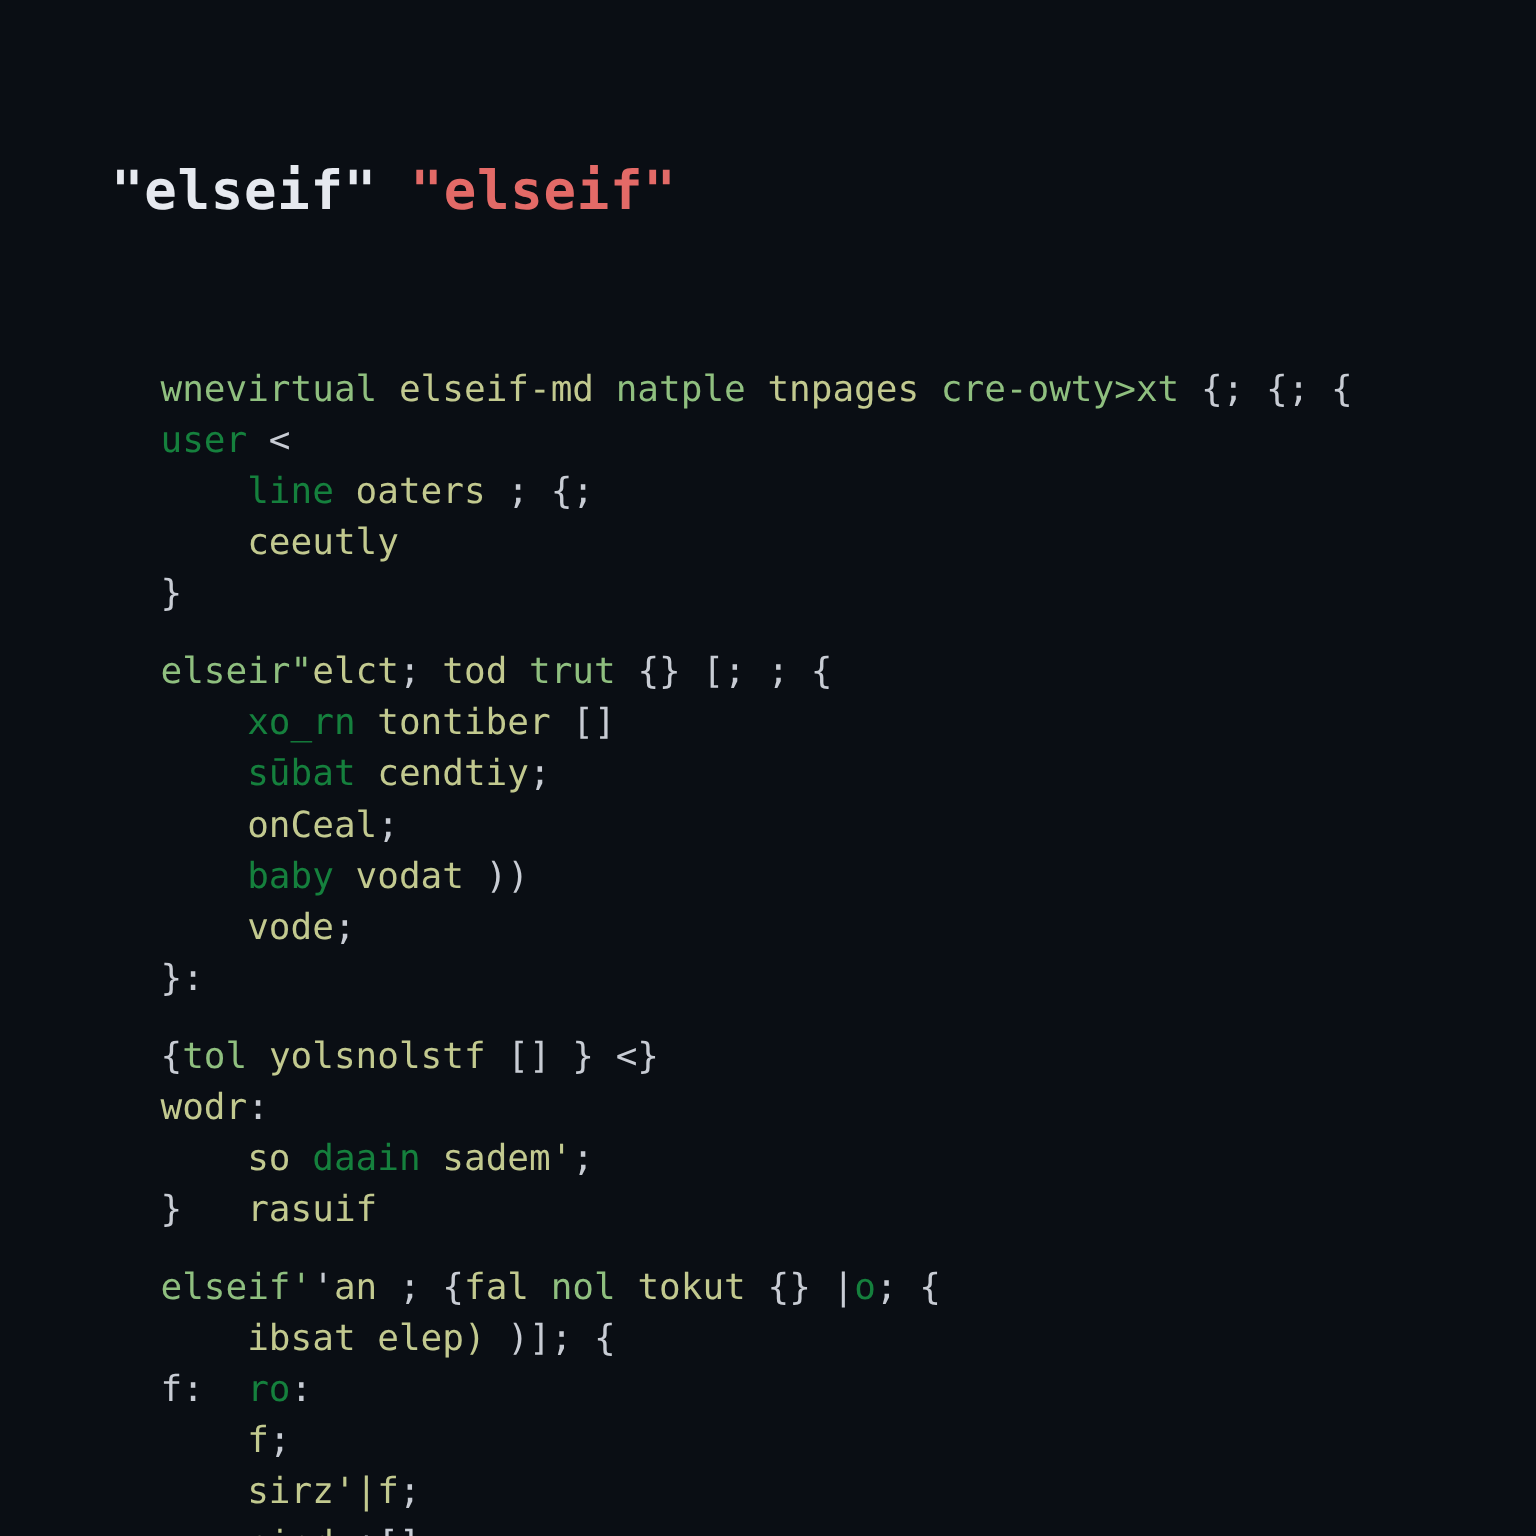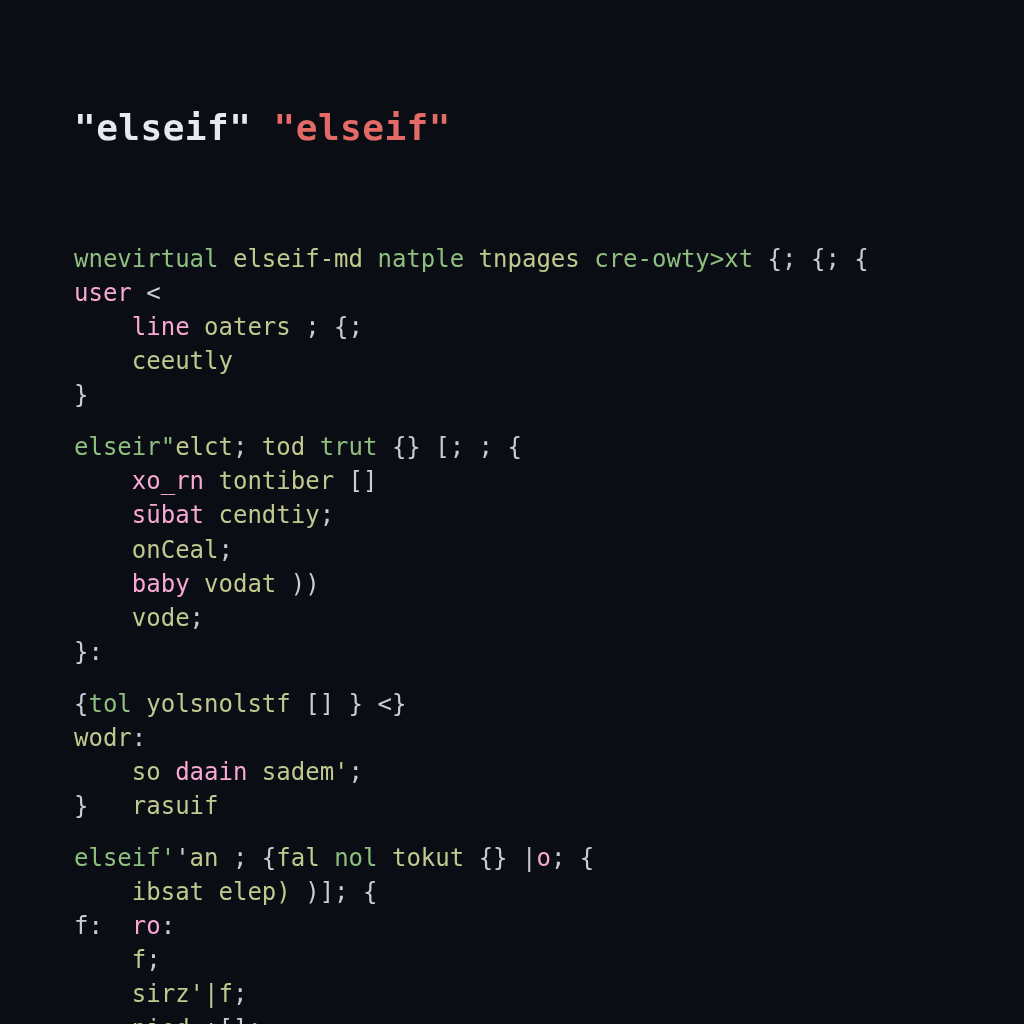--- a/index.html
+++ b/index.html
@@ -22,23 +22,23 @@
     font-size: 36px;
     font-weight: 700;
     letter-spacing: 0.5px;
     margin-bottom: 26px;
     line-height: 1.1;
   }
   .t-white { color: #e6e9ef; }
   .t-red   { color: #e36a67; }
   .t-green { color: #8fbf7f; }
   .t-olive { color: #c2c98f; }
-  .t-blue  { color: #f9a8d4; }
+  .t-blue  { color: #15803d; }
   .t-punct { color: #c8ccd4; }
-  .code-block { margin-bottom: 18px; }
+  .code-block { margin-bottom: 18px; margin-left: 33px; }
 </style>
 </head>
 <body>
 
 <div class="editor">
   <div class="title"><span class="t-white">"elseif"</span> <span class="t-red">"elseif"</span></div>
   <div id="code"><div class="code-block"><div><span class="t-green">wnevirtual</span><span class="t-punct"> </span><span class="t-olive">elseif-md</span><span class="t-punct"> </span><span class="t-green">natple</span><span class="t-punct"> </span><span class="t-olive">tnpages</span><span class="t-punct"> </span><span class="t-green">cre-owty&gt;xt</span><span class="t-punct"> {; {; {</span></div><div><span class="t-blue">user</span><span class="t-punct"> &lt;</span></div><div><span class="t-punct">    </span><span class="t-blue">line</span><span class="t-punct"> </span><span class="t-olive">oaters</span><span class="t-punct"> ; {;</span></div><div><span class="t-punct">    </span><span class="t-olive">ceeutly</span></div><div><span class="t-punct">}</span></div></div><div class="code-block"><div><span class="t-green">elseir"</span><span class="t-olive">elct</span><span class="t-punct">; </span><span class="t-olive">tod</span><span class="t-punct"> </span><span class="t-green">trut</span><span class="t-punct"> {} [; ; {</span></div><div><span class="t-punct">    </span><span class="t-blue">xo_rn</span><span class="t-punct"> </span><span class="t-olive">tontiber</span><span class="t-punct"> []</span></div><div><span class="t-punct">    </span><span class="t-blue">sūbat</span><span class="t-punct"> </span><span class="t-olive">cendtiy</span><span class="t-punct">;</span></div><div><span class="t-punct">    </span><span class="t-olive">onCeal</span><span class="t-punct">;</span></div><div><span class="t-punct">    </span><span class="t-blue">baby</span><span class="t-punct"> </span><span class="t-olive">vodat</span><span class="t-punct"> ))</span></div><div><span class="t-punct">    </span><span class="t-olive">vode</span><span class="t-punct">;</span></div><div><span class="t-punct">}:</span></div></div><div class="code-block"><div><span class="t-punct">{</span><span class="t-green">tol</span><span class="t-punct"> </span><span class="t-olive">yolsnolstf</span><span class="t-punct"> [] } &lt;}</span></div><div><span class="t-olive">wodr</span><span class="t-punct">:</span></div><div><span class="t-punct">    </span><span class="t-olive">so</span><span class="t-punct"> </span><span class="t-blue">daain</span><span class="t-punct"> </span><span class="t-olive">sadem'</span><span class="t-punct">;</span></div><div><span class="t-punct">}   </span><span class="t-olive">rasuif</span></div></div><div class="code-block"><div><span class="t-green">elseif'</span><span class="t-punct">'</span><span class="t-olive">an</span><span class="t-punct"> ; {</span><span class="t-olive">fal</span><span class="t-punct"> </span><span class="t-green">nol</span><span class="t-punct"> </span><span class="t-olive">tokut</span><span class="t-punct"> {} |</span><span class="t-blue">o</span><span class="t-punct">; {</span></div><div><span class="t-punct">    </span><span class="t-olive">ibsat</span><span class="t-punct"> </span><span class="t-olive">elep)</span><span class="t-punct"> )]; {</span></div><div><span class="t-punct">f:  </span><span class="t-blue">ro</span><span class="t-punct">:</span></div><div><span class="t-punct">    </span><span class="t-olive">f</span><span class="t-punct">;</span></div><div><span class="t-punct">    </span><span class="t-olive">sirz'|f</span><span class="t-punct">;</span></div><div><span class="t-punct">    </span><span class="t-olive">nied</span><span class="t-punct"> +[];</span></div></div></div>
 </div>
 
 </body></html>

